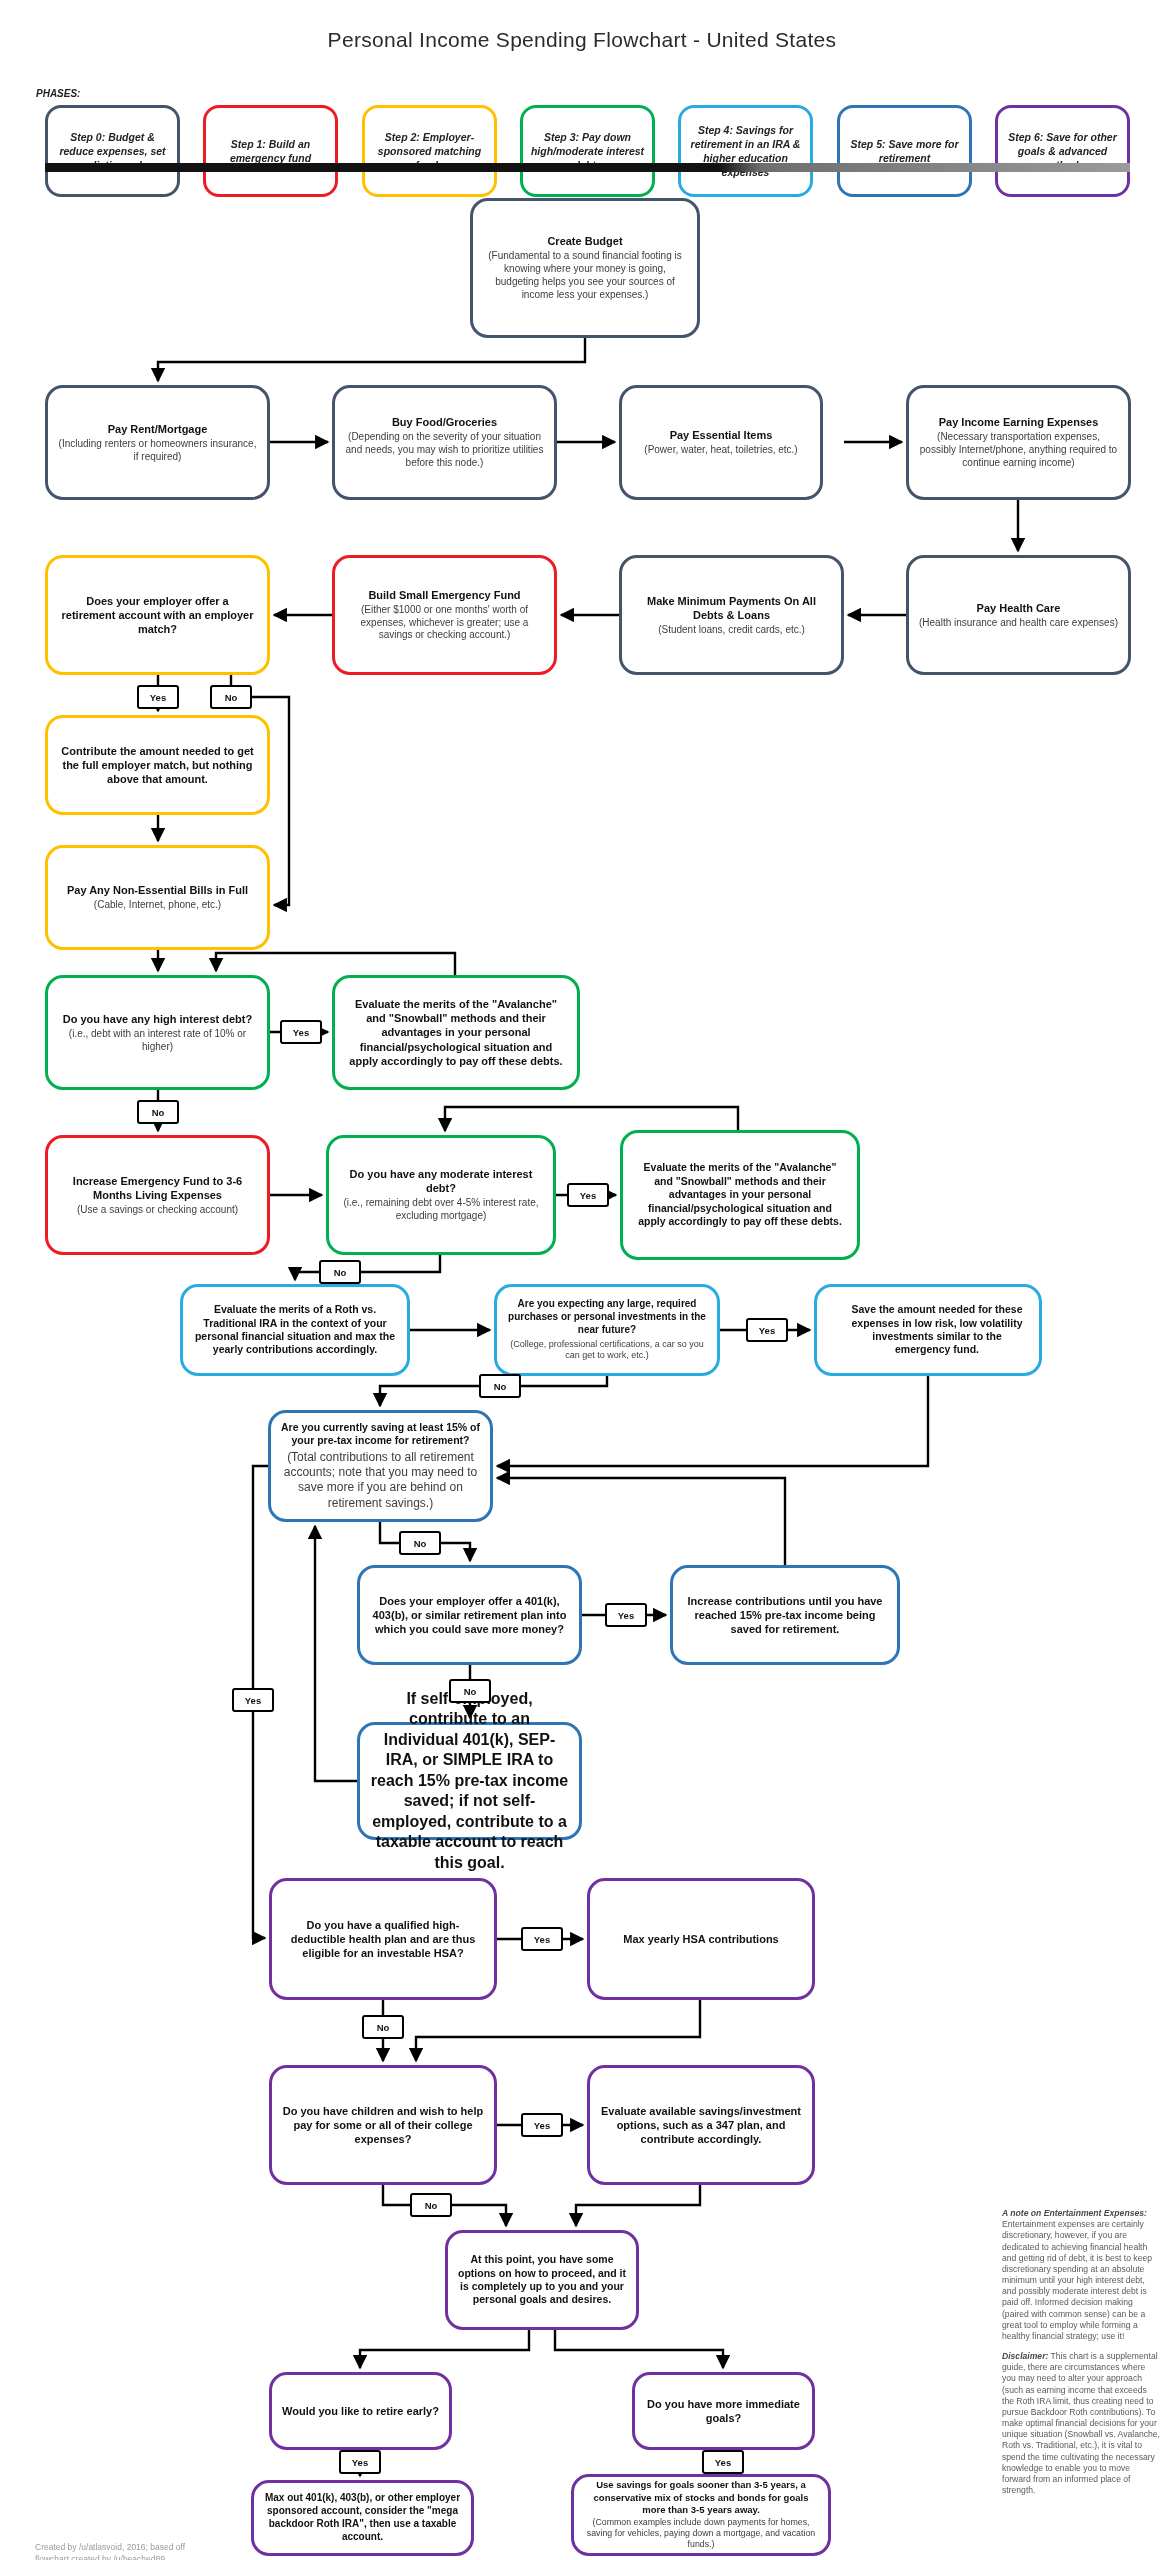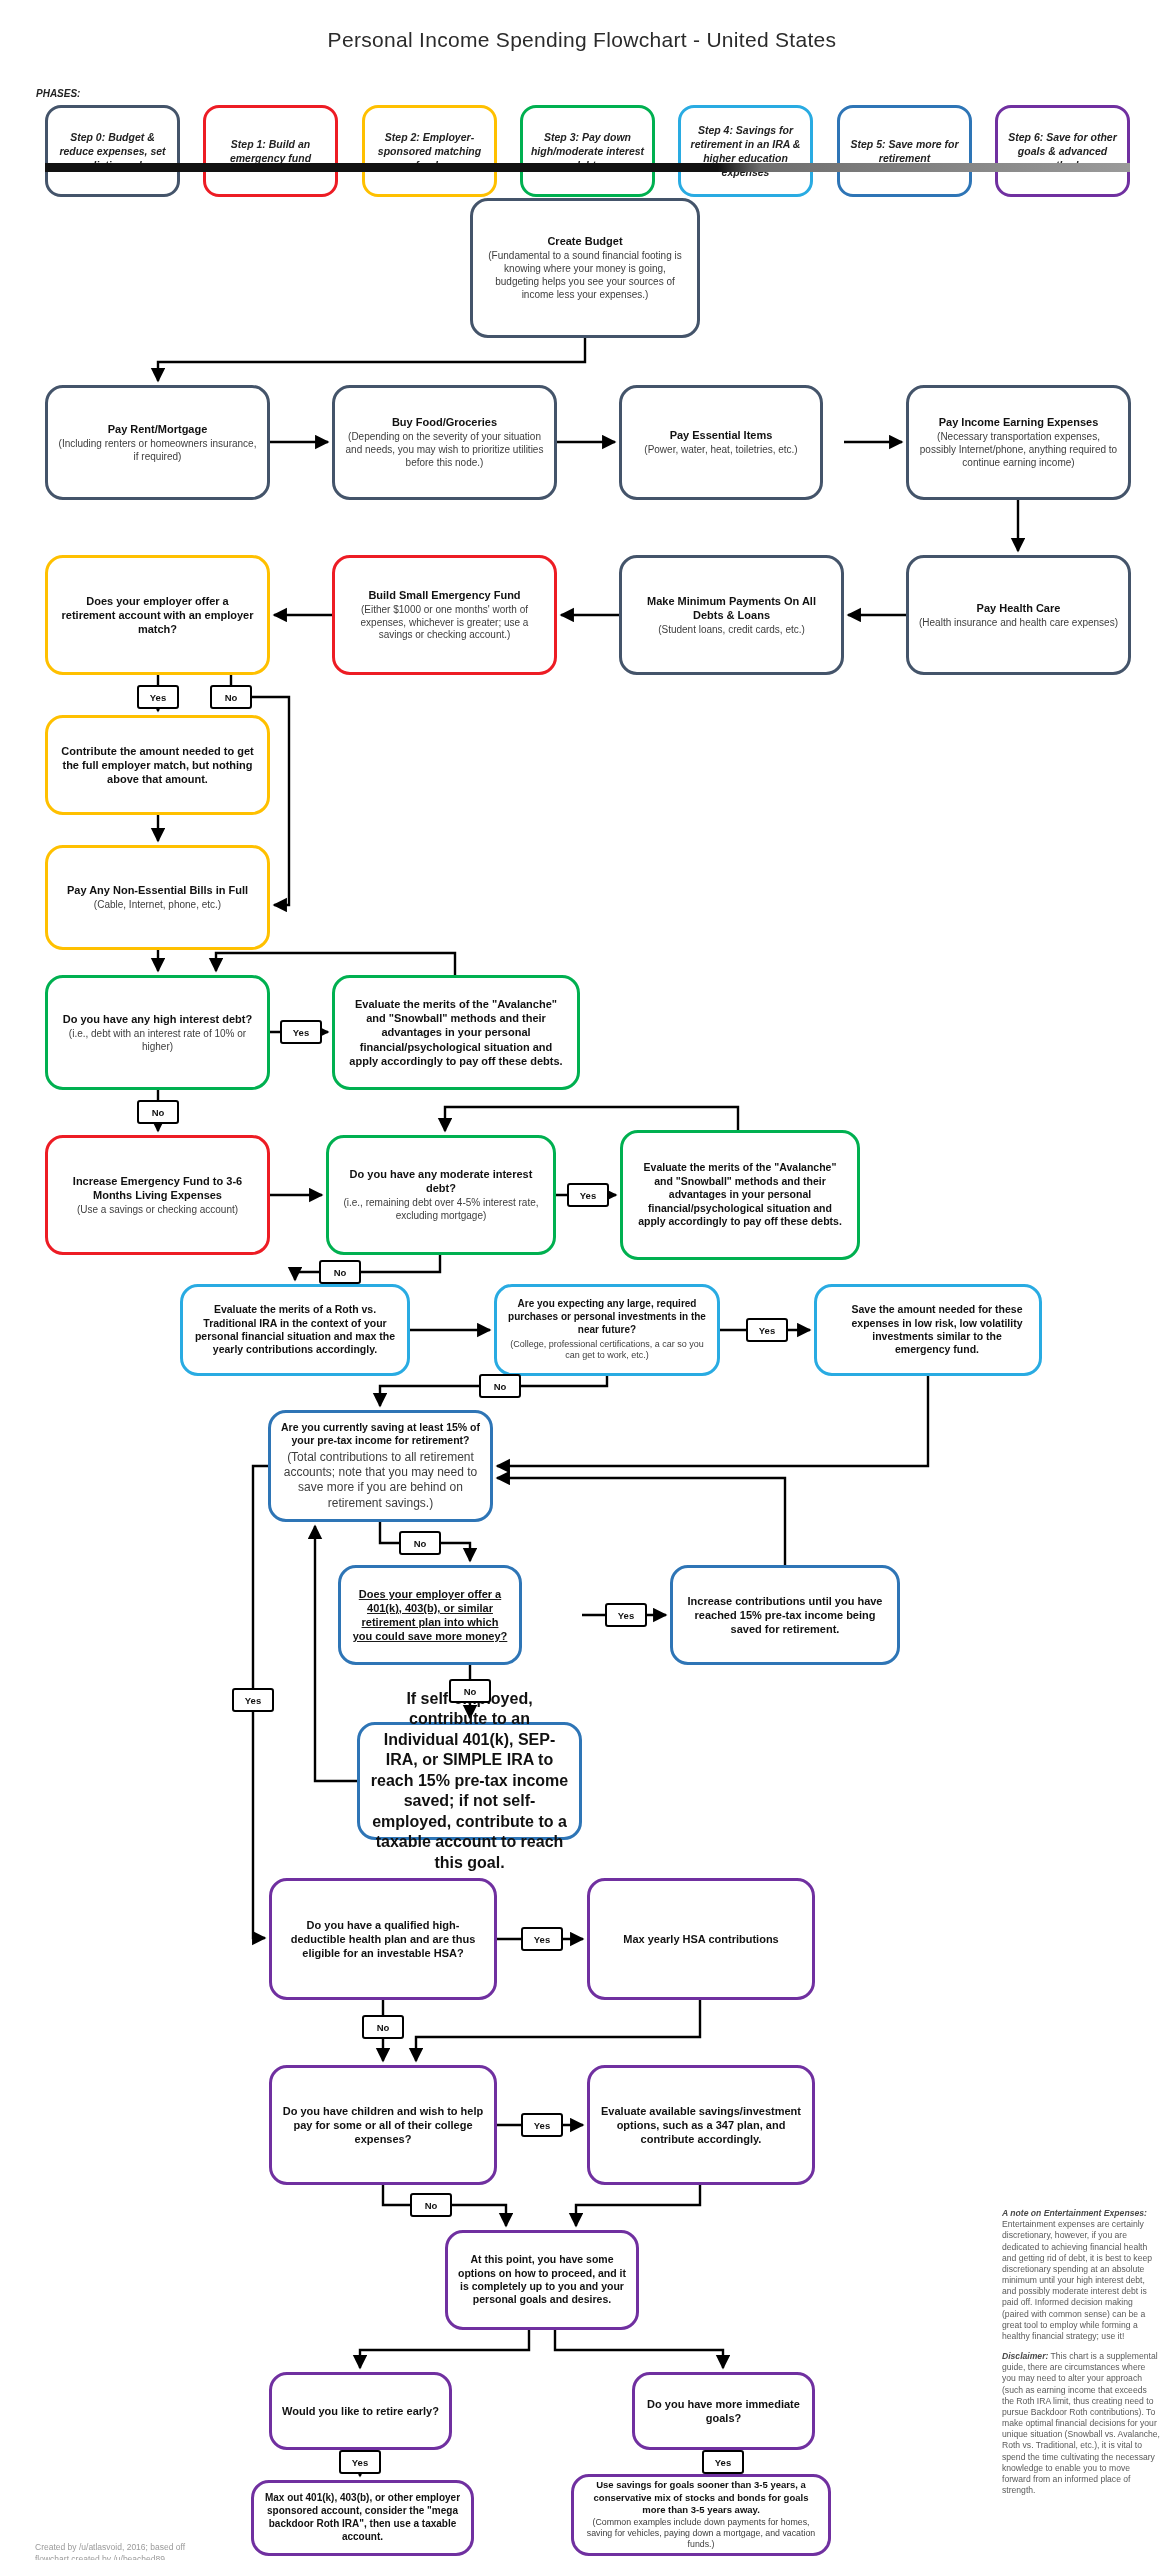--- a/index.html
+++ b/index.html
@@ -200,21 +200,21 @@
 </div>
 <div class="node s4" style="left: 814px; top: 1284px; width: 228px; height: 92px; border-color: rgb(41, 171, 226); padding-left: 28px;">
   <div class="nt" style="font-size:10.5px">Save the amount needed for these expenses in low risk, low volatility investments similar to the emergency fund.</div>
 </div>
 
 <div class="node s5" style="left: 268px; top: 1410px; width: 225px; height: 112px; border-color: rgb(46, 117, 182);">
   <div class="nt" style="font-size:10.5px">Are you currently saving at least 15% of your pre-tax income for retirement?</div>
   <div class="nb" style="font-size:12px">(Total contributions to all retirement accounts; note that you may need to save more if you are behind on retirement savings.)</div>
 </div>
 
-<div class="node s5" style="left: 338px; top: 1565px; width: 184px; height: 100px; border-color: rgb(46, 117, 182); text-decoration: underline;">
+<div class="node s5" style="left: 357px; top: 1565px; width: 225px; height: 100px; border-color: rgb(46, 117, 182);">
   <div class="nt">Does your employer offer a 401(k), 403(b), or similar retirement plan into which you could save more money?</div>
 </div>
 <div class="node s5" style="left: 670px; top: 1565px; width: 230px; height: 100px; border-color: rgb(46, 117, 182);">
   <div class="nt">Increase contributions until you have reached 15% pre-tax income being saved for retirement.</div>
 </div>
 
 <div class="node s5" style="left: 357px; top: 1722px; width: 225px; height: 118px; border-color: rgb(46, 117, 182);">
   <div class="nt" style="font-size:16px">If self-employed, contribute to an Individual 401(k), SEP-IRA, or SIMPLE IRA to reach 15% pre-tax income saved; if not self-employed, contribute to a taxable account to reach this goal.</div>
 </div>
 

